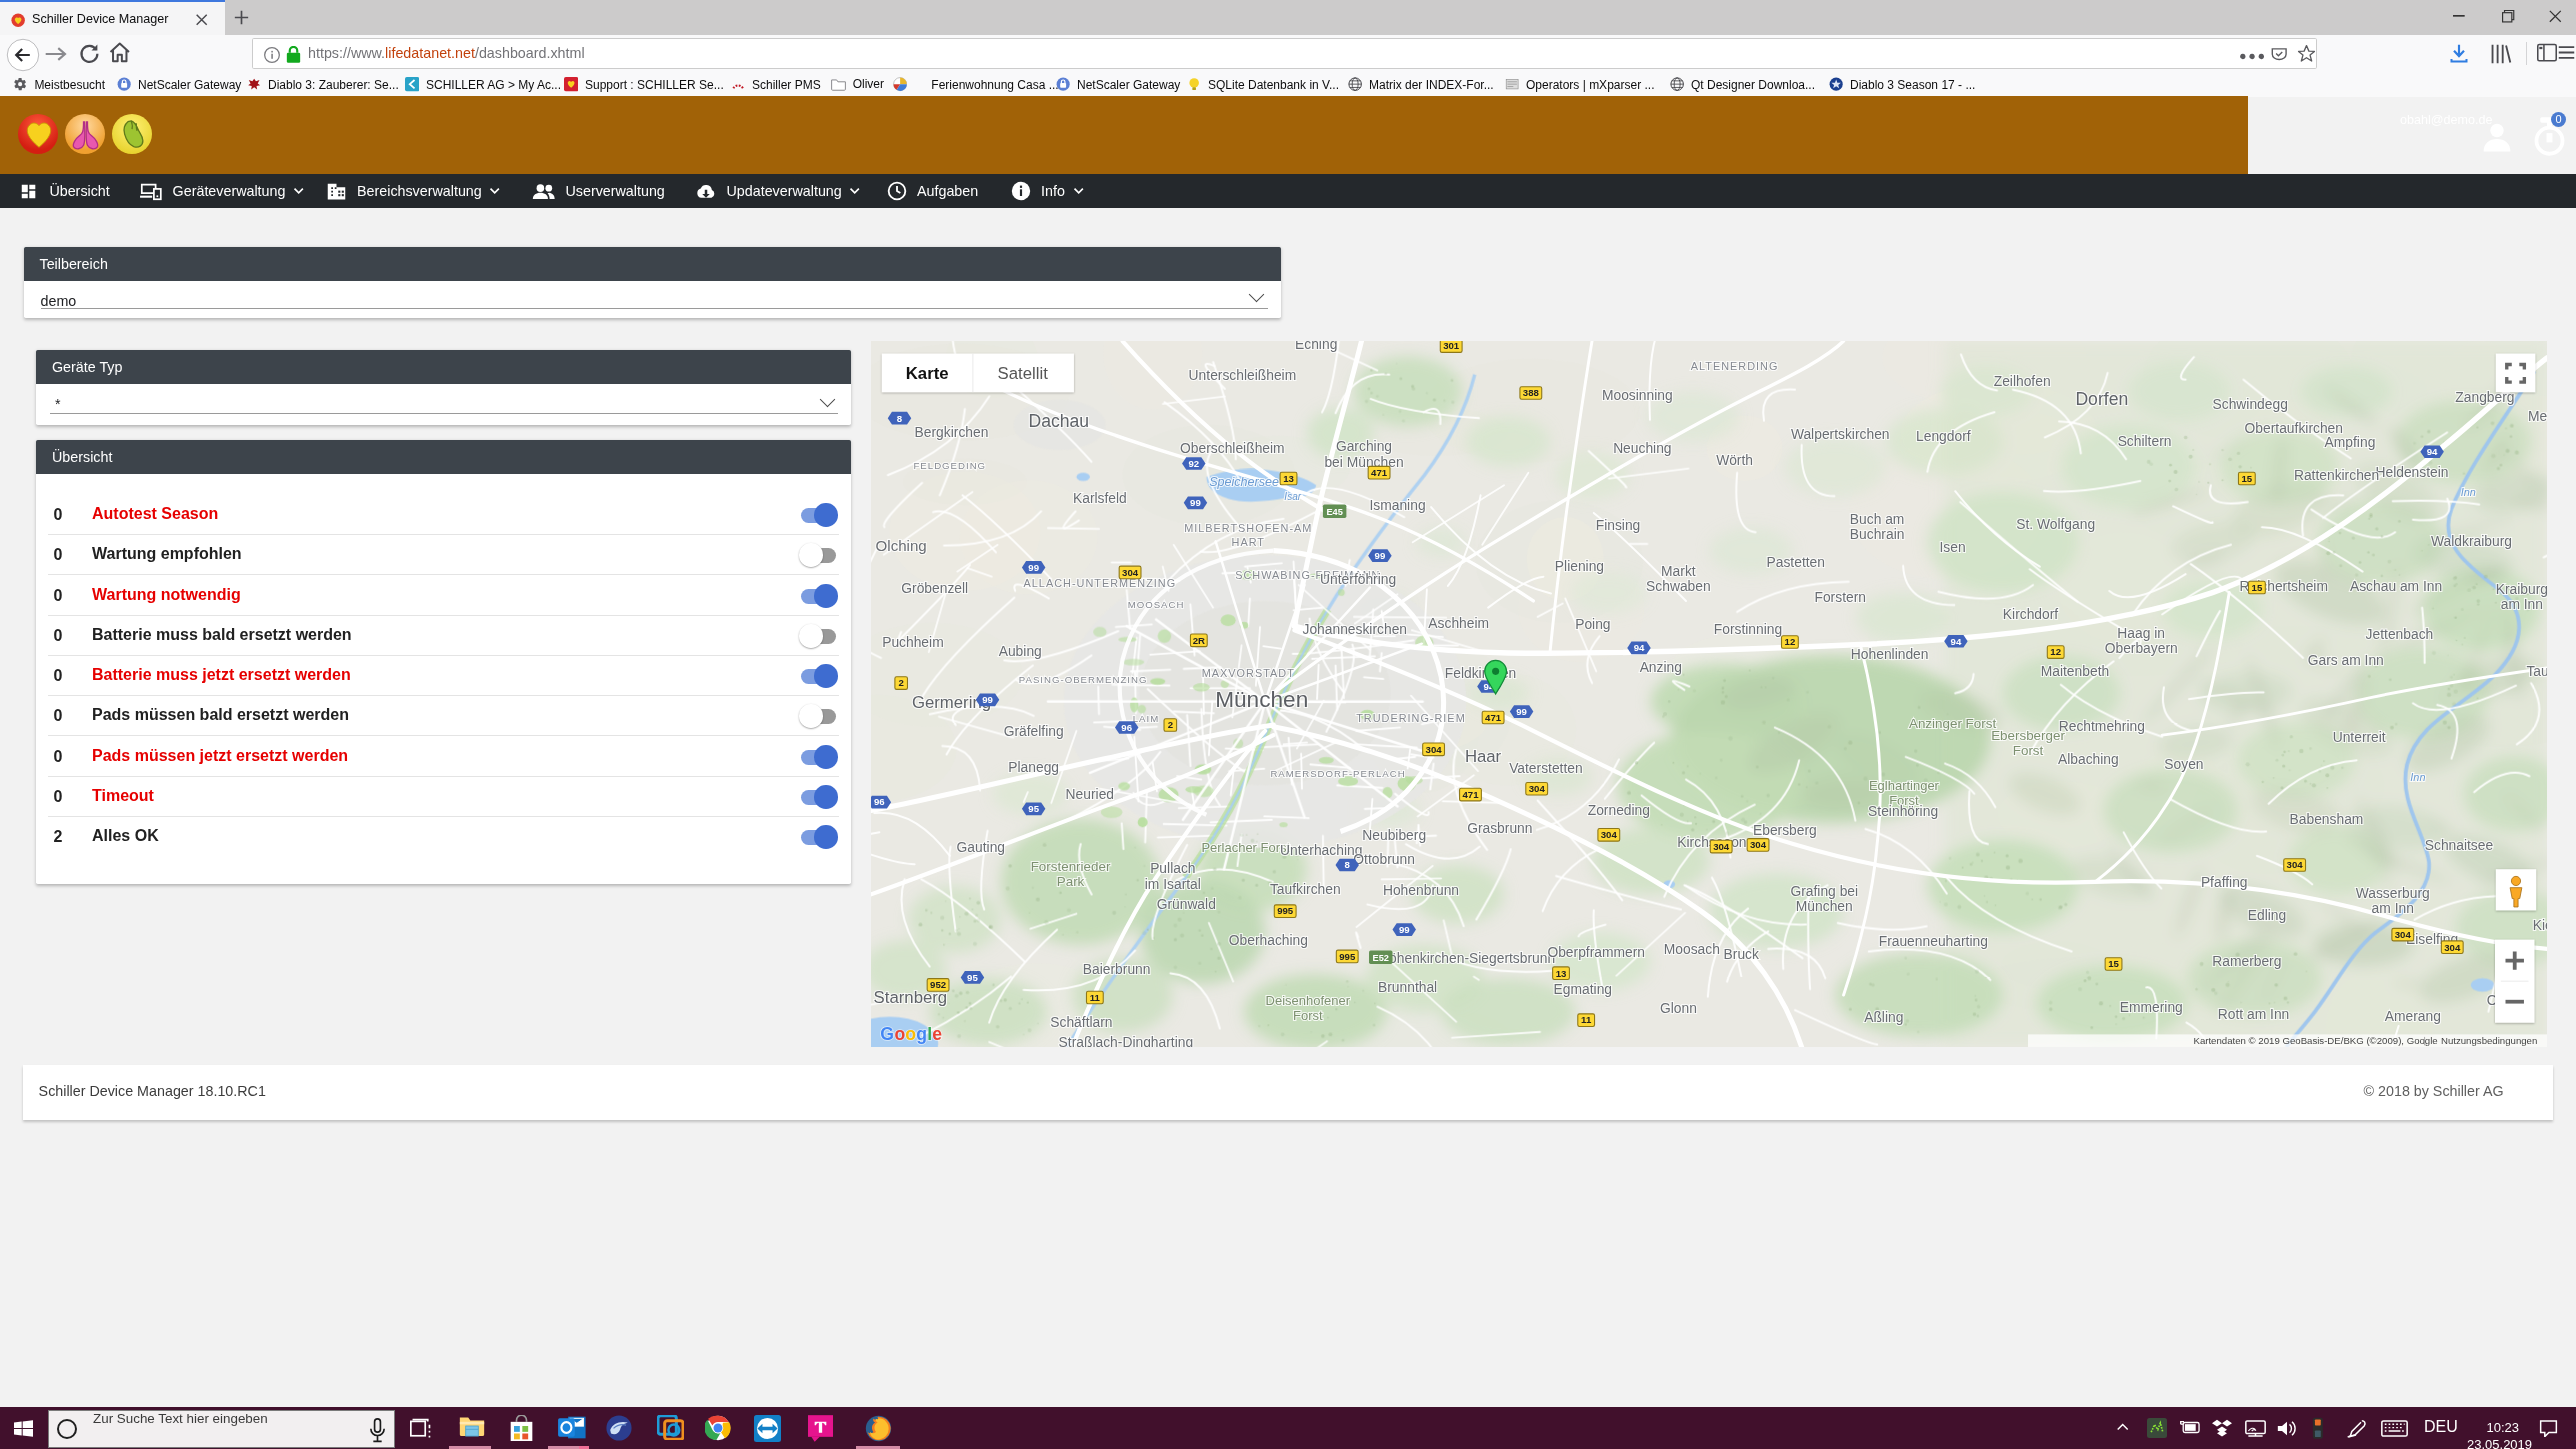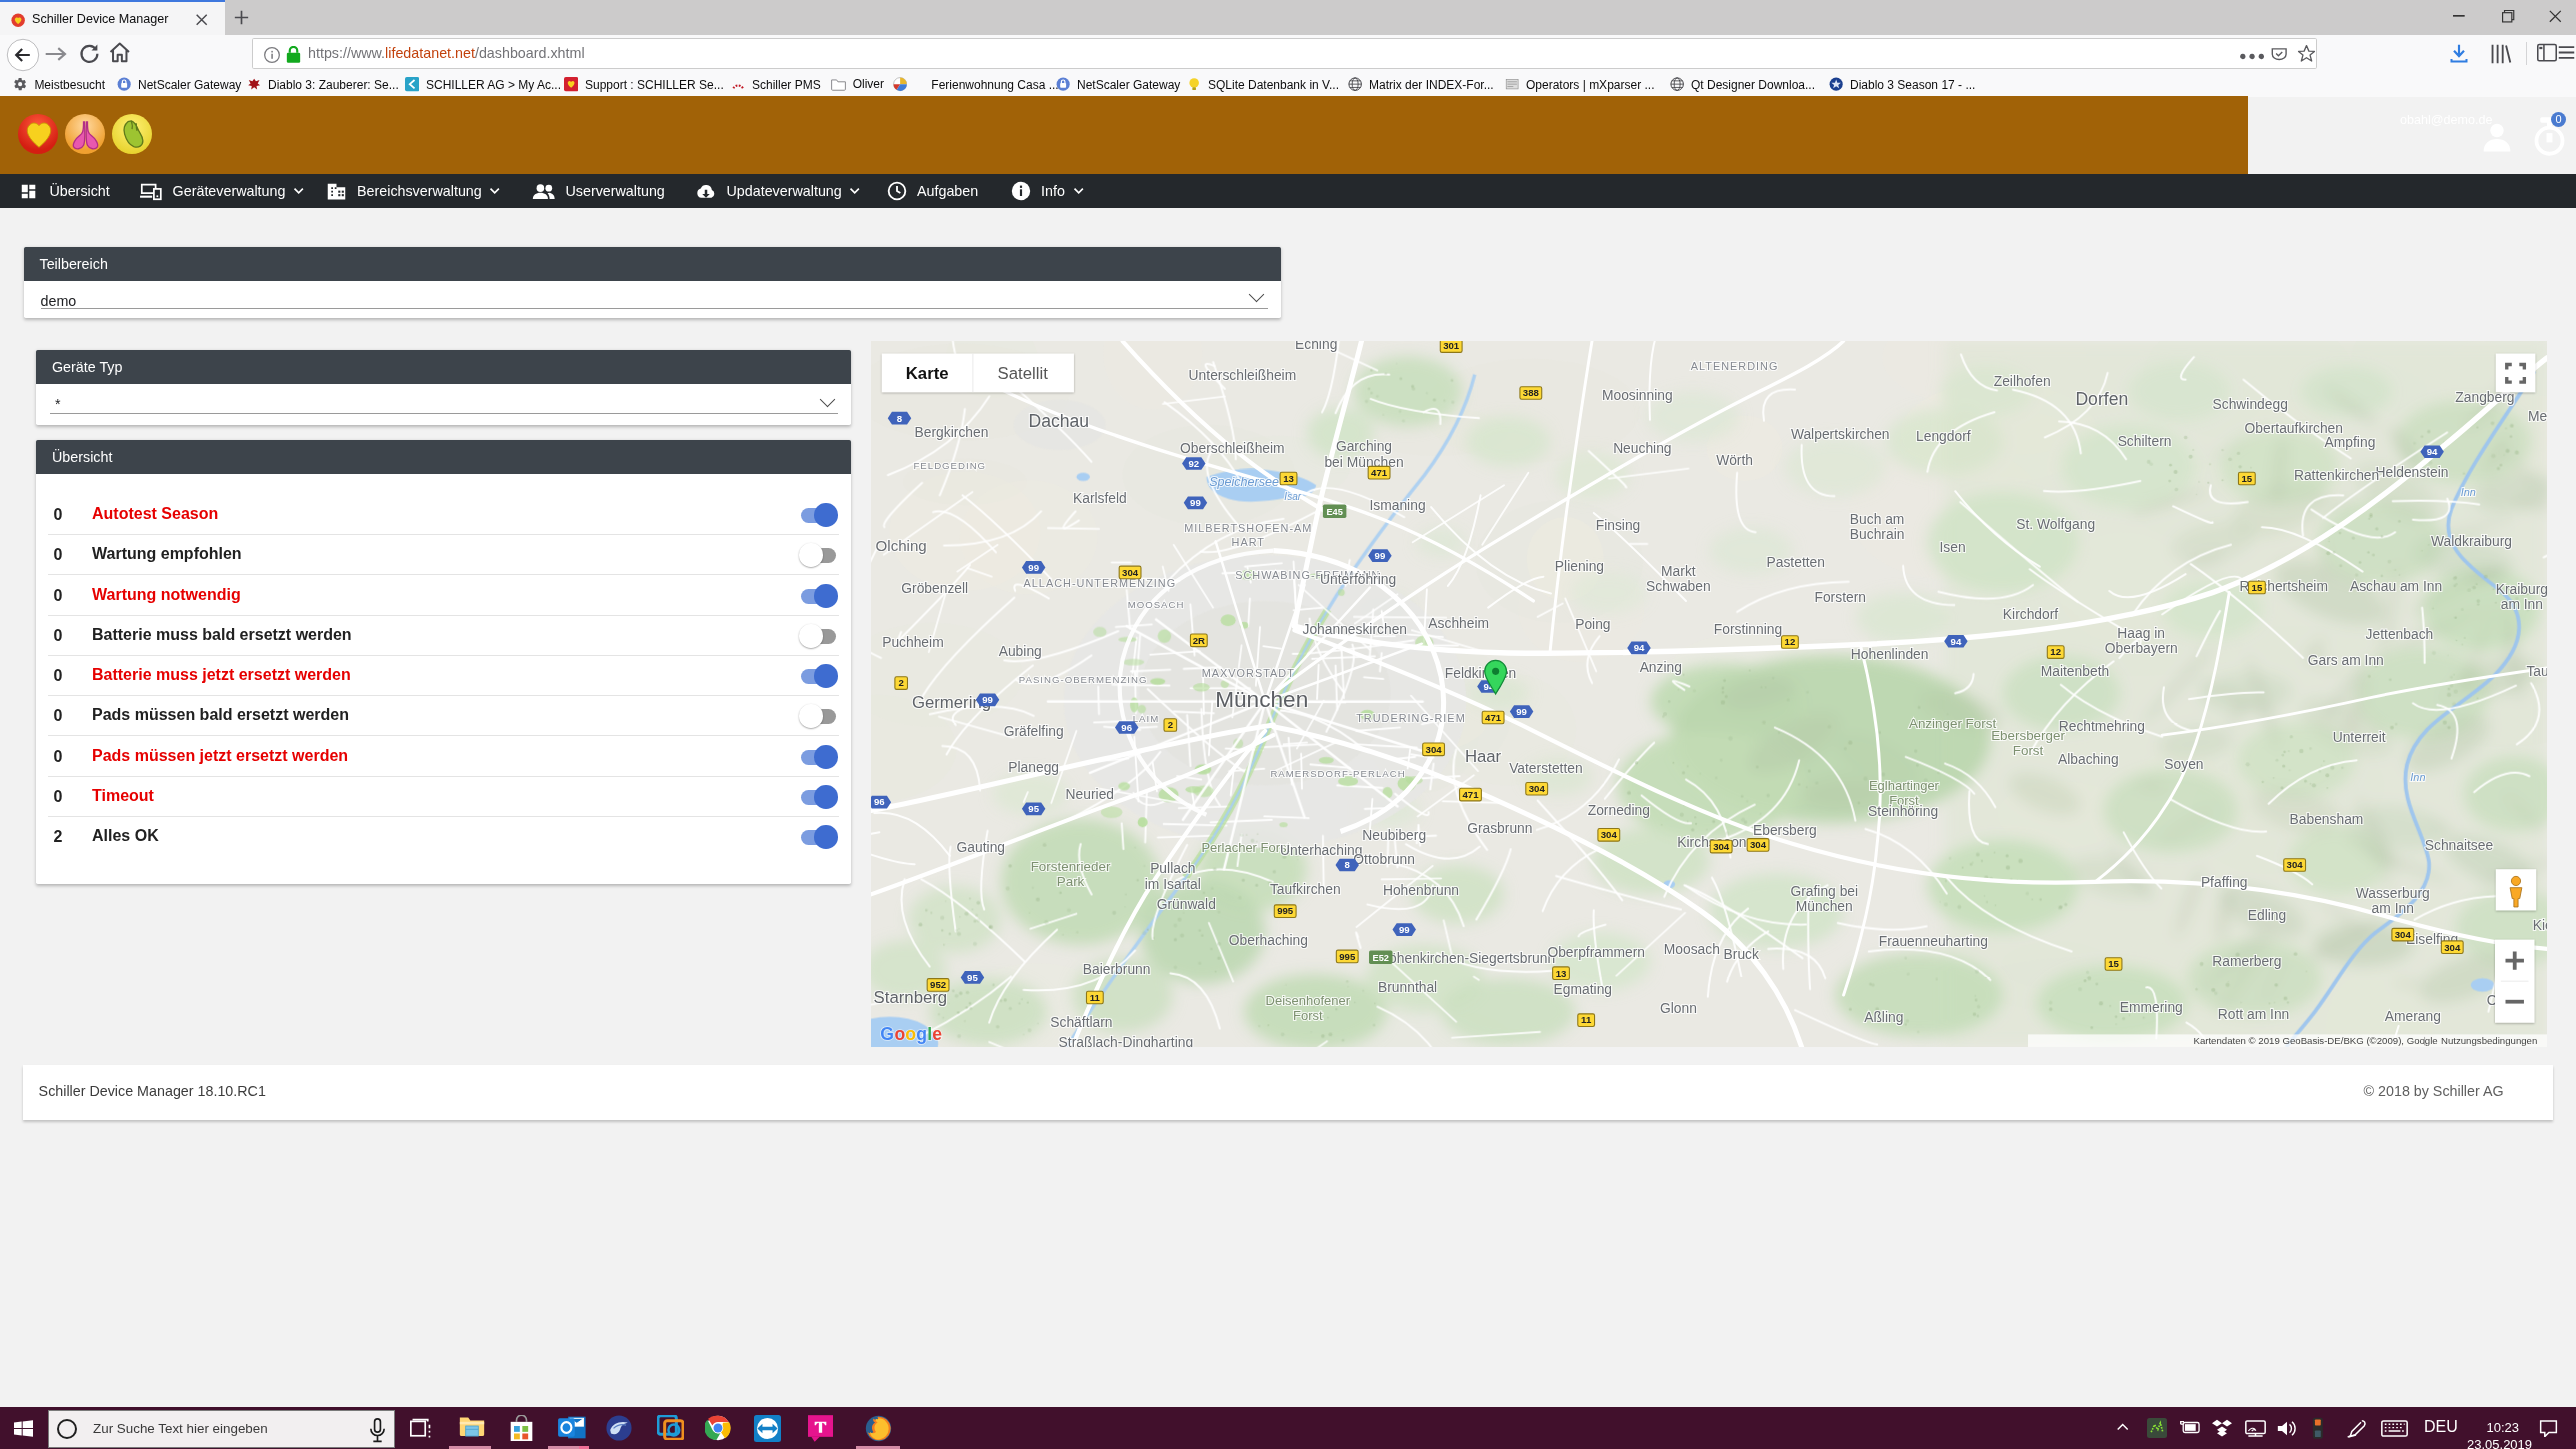--- a/index.html
+++ b/index.html
@@ -1736,19 +1736,19 @@
       <path d="M4.5 5 h2 M9 5 h2 M13.5 5 h2 M18 5 h2 M22.5 5 h2 M27 5 h1 M4.5 9 h2 M9 9 h2 M13.5 9 h2 M18 9 h2 M22.5 9 h2 M4.5 13 h2 M9 13 h14 M25 13 h2" stroke="#fff" stroke-width="1.7"></path>
     </svg>
   <div class="tray" style="left:2424px;top:11px;font-size:16px;">DEU</div>
   <div class="tray" style="left:2467px;top:12px;width:52px;text-align:right;font-size:13px;line-height:17px;">10:23<br>23.05.2019</div>
   <svg class="abs" style="left:2539px;top:12.6px" width="19" height="17.6" viewBox="0 0 23 21">
       <path d="M2 1 h19 v14 h-9 l-5 5 v-5 H2 Z" fill="none" stroke="#fff" stroke-width="1.8"></path>
     </svg>
 </div>
 <div id="searchbox">
   <div class="abs" style="left:8.4px;top:7.5px;width:20px;height:20px;border-radius:50%;border:2.9px solid #1f1f1f;"></div>
-  <div class="abs" style="left:44px;top:10px;font-size:13.4px;color:#3a3a3a">Zur Suche Text hier eingeben</div>
+  <div class="abs" style="left:44px;top:0;font-size:13.4px;color:#3a3a3a">Zur Suche Text hier eingeben</div>
   <svg class="abs" style="left:320px;top:6.7px" width="17" height="25" viewBox="0 0 20 30">
       <rect x="6.5" y="1" width="7" height="16" rx="3.5" fill="none" stroke="#1b1b1b" stroke-width="2"></rect>
       <path d="M2 13 a8 8 0 0 0 16 0 M10 21 V28 M5 28 H15" fill="none" stroke="#1b1b1b" stroke-width="2"></path>
     </svg>
 </div>
 
 
 </body></html>

